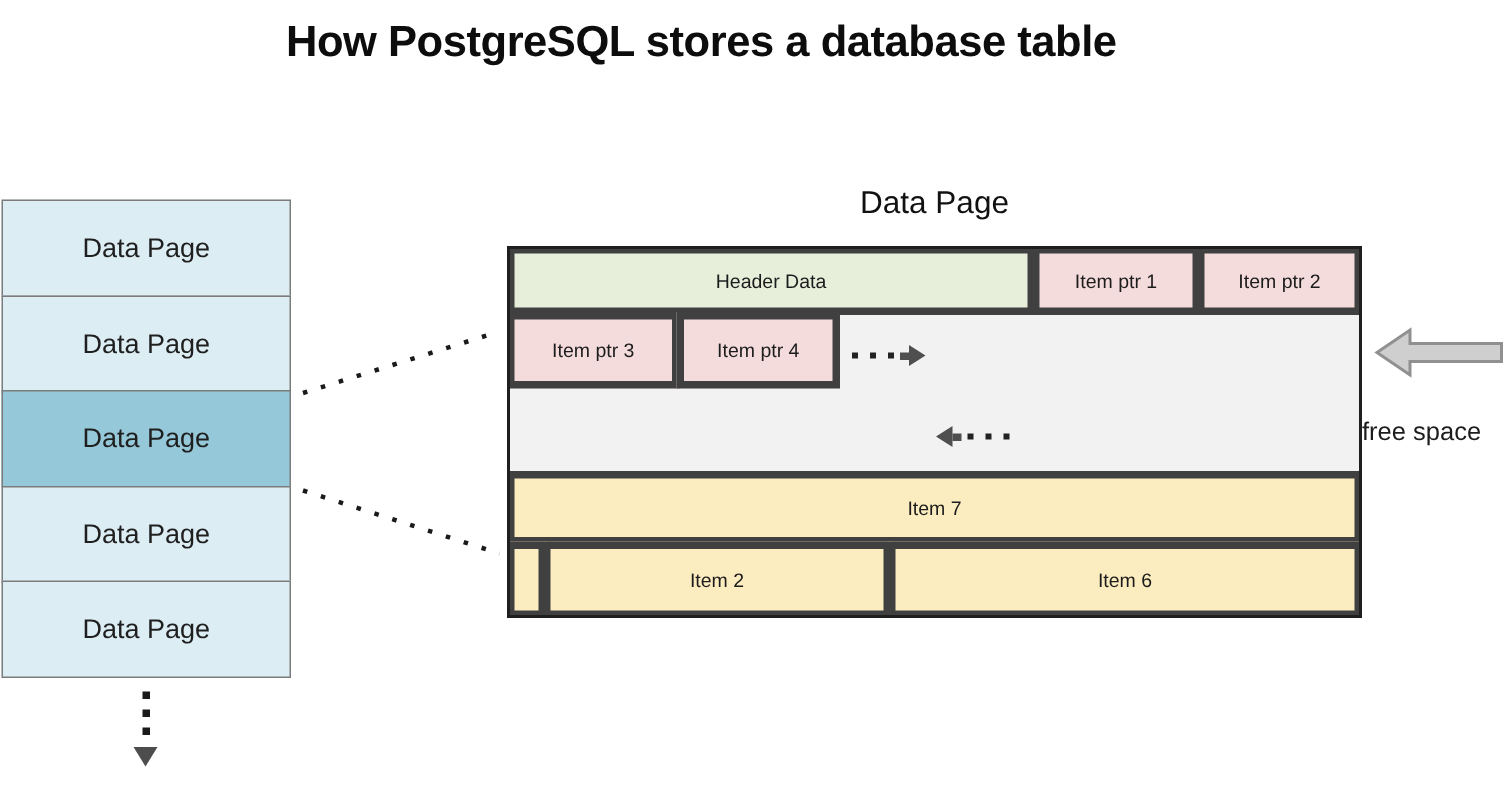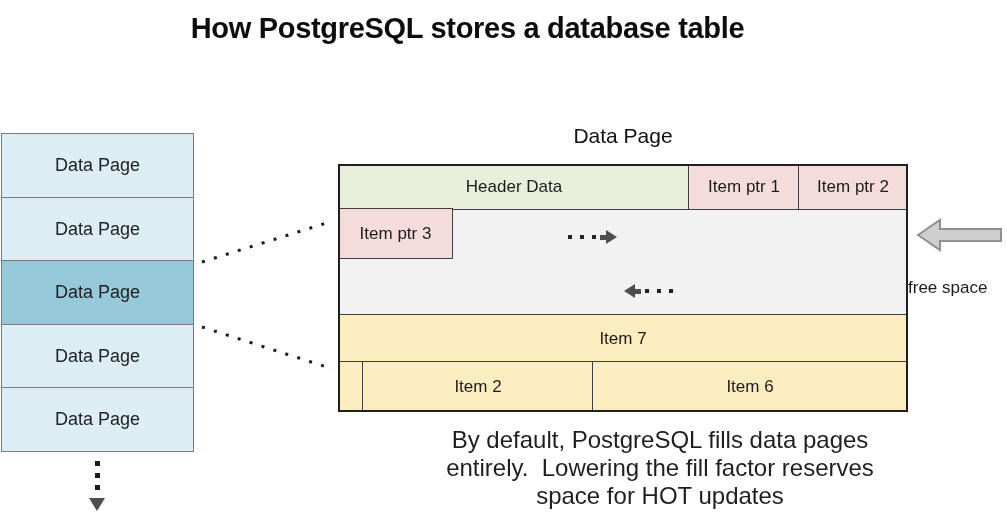--- a/index.html
+++ b/index.html
@@ -33,23 +33,23 @@
   .down-arrow .dot{width:5px;height:5px;background:#1a1a1a;margin-bottom:7px;}
   .down-arrow .tri{width:0;height:0;border-left:8px solid transparent;
     border-right:8px solid transparent;border-top:13px solid #4d4d4d;margin-top:1px;}
   
   .dp-heading{
     position:absolute;left:338px;top:124px;width:570px;text-align:center;
     font-size:21px;color:#111;
   }
   .dp-box{position:absolute;left:338px;top:164px;width:570px;height:248px;}
   .cell{
-    position:absolute;box-sizing:border-box;border:1px solid #404040;
+    position:absolute;box-sizing:border-box;border:5px solid #404040;
     display:flex;align-items:center;justify-content:center;
-    font-size:17px;color:#1c1c1c;
+    font-size:13px;color:#1c1c1c;
   }
   .fill-green{background:#e7efdb;}
   .fill-pink{background:#f4dcdc;}
   .fill-yellow{background:#fcedc0;}
   .free-region{position:absolute;left:0;top:44px;width:570px;height:108px;background:#f2f2f2;}
   .outer-border{position:absolute;left:0;top:0;width:570px;height:248px;
     box-sizing:border-box;border:2.5px solid #1f1f1f;pointer-events:none;}
   
   .dotted-arrow{position:absolute;display:flex;align-items:center;}
   .dotted-arrow .dot{width:4px;height:4px;background:#222;margin:0 4px;}
@@ -121,20 +121,23 @@
     <div class="cell fill-pink" style="left:350px;top:0;width:112px;height:46px;">
         <span>Item ptr 1</span>
       </div>
     <div class="cell fill-pink" style="left:460px;top:0;width:110px;height:46px;">
         <span>Item ptr 2</span>
       </div>
 
     <div class="cell fill-pink" style="left:0;top:44px;width:115px;height:51px;">
         <span>Item ptr 3</span>
       </div>
+    <div class="cell fill-pink" style="left:113px;top:44px;width:109px;height:51px;">
+        <span>Item ptr 4</span>
+      </div>
 
     <div class="cell fill-yellow" style="left:0;top:150px;width:570px;height:49px;">
         <span>Item 7</span>
       </div>
 
     <div class="cell fill-yellow" style="left:0;top:197px;width:26px;height:51px;"></div>
     <div class="cell fill-yellow" style="left:24px;top:197px;width:232px;height:51px;">
         <span>Item 2</span>
       </div>
     <div class="cell fill-yellow" style="left:254px;top:197px;width:316px;height:51px;">
@@ -157,19 +160,14 @@
     </div>
 
     <div class="outer-border"></div>
   </div>
 
   <svg class="fs-arrow" width="88" height="36" viewBox="0 0 88 36">
     <polygon points="2,18 24,3 24,12 85,12 85,24 24,24 24,33" fill="#cfcfcf" stroke="#909090" stroke-width="2" stroke-linejoin="miter"></polygon>
   </svg>
   <div class="fs-label">free space</div>
 
-  <div class="caption">
-    <div class="caption-line">By default, PostgreSQL fills data pages</div>
-    <div class="caption-line">entirely.  Lowering the fill factor reserves</div>
-    <div class="caption-line">space for HOT updates</div>
-  </div>
 
 </div>
 
 </body></html>

